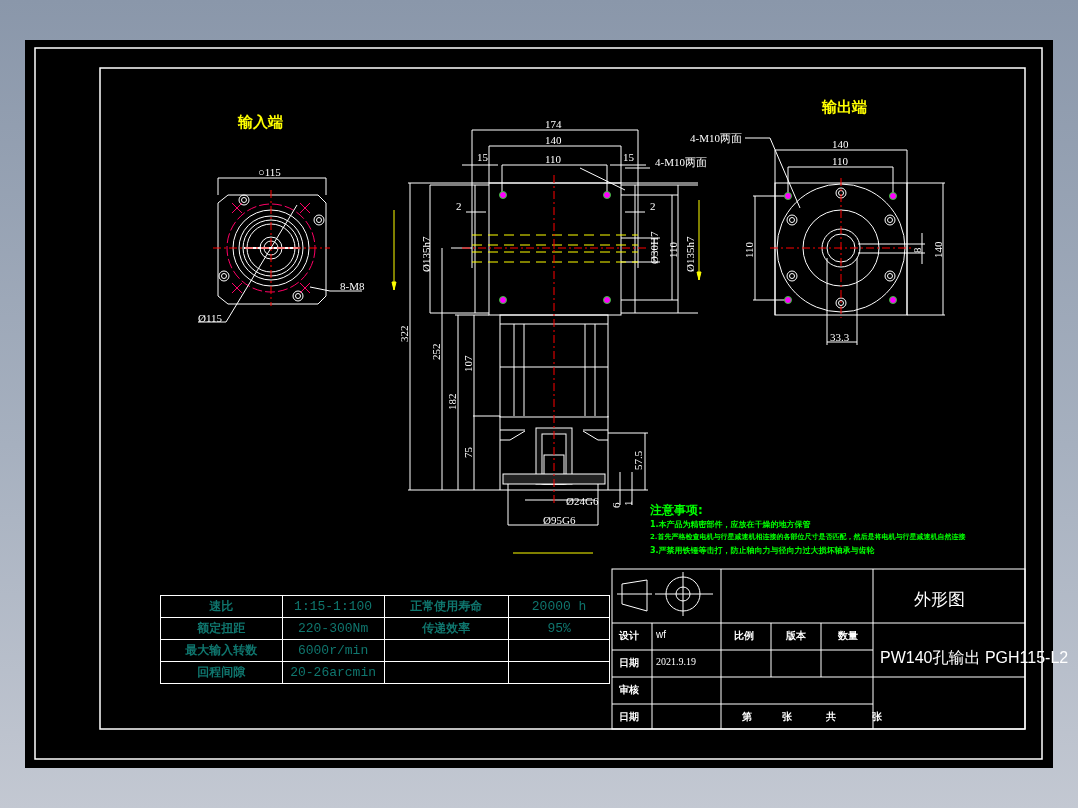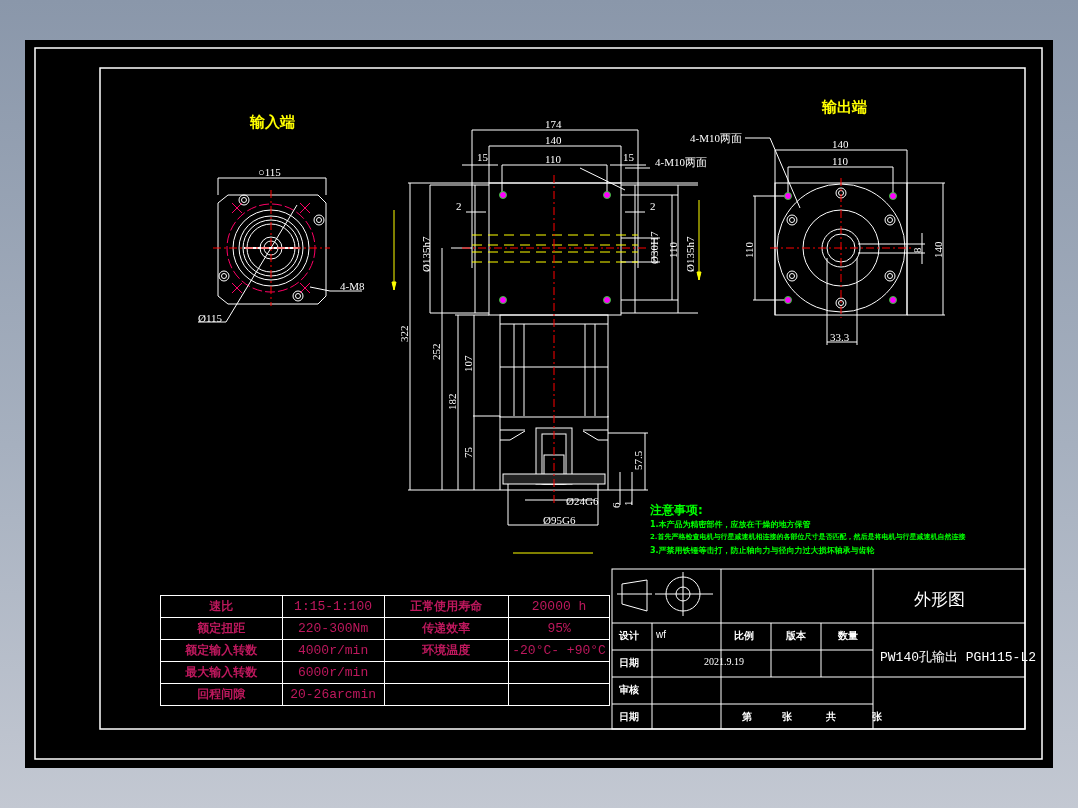--- a/index.html
+++ b/index.html
@@ -10,21 +10,21 @@
   }
   .canvas { position:absolute; left:25px; top:40px; width:1028px; height:728px; background:#000; }
   svg.drawing { position:absolute; left:0; top:0; width:1078px; height:808px; }
   .txt { position:absolute; color:#fff; font-family:"DejaVu Sans", sans-serif; white-space:nowrap; }
   .yellow-title { color:#ffff00; font-weight:bold; font-size:15px; }
   .dim { font-family:"Liberation Serif", serif; font-size:11px; color:#fff; }
   .dimv { transform:rotate(-90deg); transform-origin:left top; }
   .notes { position:absolute; left:650px; top:503px; color:#00ff00; font-size:8px; line-height:13px; font-weight:bold; }
   .notes .head { font-size:12px; line-height:15px; }
   table.spec { position:absolute; left:160px; top:595px; width:450px; border-collapse:collapse; }
-  table.spec td { border:1px solid #fff; color:#be185d; height:21px; font-size:12px; text-align:center; padding:0; font-weight:bold; }
+  table.spec td { border:1px solid #fff; color:#0f766e; height:21px; font-size:12px; text-align:center; padding:0; font-weight:bold; }
   table.spec td.v { font-family:Liberation Mono, monospace; font-weight:normal; font-size:13px; }
   .tbt { position:absolute; color:#fff; font-size:10px; font-weight:bold; }
 </style>
 </head>
 <body>
 
 <div class="canvas"></div>
 
 <svg class="drawing" viewBox="0 0 1078 808">
 
@@ -227,26 +227,26 @@
     <line x1="873" y1="569" x2="873" y2="729"></line>
     <polygon points="622,584 647,580 647,611 622,604"></polygon>
     <line x1="617" y1="594" x2="652" y2="594"></line>
     <circle cx="683" cy="594" r="17"></circle>
       <circle cx="683" cy="594" r="7"></circle>
     <line x1="655" y1="594" x2="713" y2="594"></line>
       <line x1="683" y1="572" x2="683" y2="616"></line>
   </g>
 </svg>
 
-<div class="txt yellow-title" style="left:250px;top:113px;">输入端</div>
+<div class="txt yellow-title" style="left:238px;top:113px;">输入端</div>
 <div class="txt yellow-title" style="left:822px;top:98px;">输出端</div>
 
 <div class="txt dim" style="left:258px;top:166px;">○115</div>
 <div class="txt dim" style="left:198px;top:312px;">Ø115</div>
-<div class="txt dim" style="left:340px;top:280px;">4-M8</div>
+<div class="txt dim" style="left:340px;top:280px;">8-M8</div>
 
 <div class="txt dim" style="left:545px;top:118px;">174</div>
 <div class="txt dim" style="left:545px;top:134px;">140</div>
 <div class="txt dim" style="left:545px;top:153px;">110</div>
 <div class="txt dim" style="left:477px;top:151px;">15</div>
 <div class="txt dim" style="left:623px;top:151px;">15</div>
 <div class="txt dim" style="left:456px;top:200px;">2</div>
 <div class="txt dim" style="left:650px;top:200px;">2</div>
 <div class="txt dim" style="left:655px;top:155px;">4-M10两面</div>
 <div class="txt dim dimv" style="left:420px;top:272px;">Ø135h7</div>
@@ -293,46 +293,40 @@
         <td>正常使用寿命</td>
         <td class="v">20000 h</td>
       </tr>
   <tr>
         <td>额定扭距</td>
         <td class="v">220-300Nm</td>
         <td>传递效率</td>
         <td class="v">95%</td>
       </tr>
   <tr>
-        <td>额定输入转数</td>
-        <td class="v">4000r/min</td>
-        <td>环境温度</td>
-        <td class="v">-20°C- +90°C</td>
-      </tr>
-  <tr>
         <td>最大输入转数</td>
         <td class="v">6000r/min</td>
         <td></td>
         <td class="v"></td>
       </tr>
   <tr>
         <td>回程间隙</td>
         <td class="v">20-26arcmin</td>
         <td></td>
         <td class="v"></td>
       </tr>
 </tbody>
   </table>
 
 <div class="tbt" style="left:914px;top:588px;font-size:17px;font-weight:normal;">外形图</div>
-<div class="tbt" style="left:880px;top:648px;font-size:13px;font-weight:normal;font-family:Liberation Mono, monospace;">PW140孔输出 PGH115-L2</div>
+<div class="tbt" style="left:880px;top:648px;font-size:16px;font-weight:normal;font-family:Liberation Sans, sans-serif;">PW140孔输出 PGH115-L2</div>
 <div class="tbt" style="left:619px;top:629px;">设计</div>
 <div class="tbt" style="left:656px;top:629px;font-weight:normal;font-family:Liberation Sans, sans-serif;">wf</div>
 <div class="tbt" style="left:619px;top:656px;">日期</div>
-<div class="tbt" style="left:656px;top:656px;font-weight:normal;font-family:'Liberation Serif',serif;margin-left:48px;">2021.9.19</div>
+<div class="tbt" style="left:656px;top:656px;font-weight:normal;font-family:'Liberation Serif',serif;">2021.9.19</div>
 <div class="tbt" style="left:619px;top:683px;">审核</div>
 <div class="tbt" style="left:619px;top:710px;">日期</div>
 <div class="tbt" style="left:734px;top:629px;">比例</div>
 <div class="tbt" style="left:786px;top:629px;">版本</div>
 <div class="tbt" style="left:838px;top:629px;">数量</div>
 <div class="tbt" style="left:742px;top:710px;">第</div>
 <div class="tbt" style="left:782px;top:710px;">张</div>
 <div class="tbt" style="left:826px;top:710px;">共</div>
 <div class="tbt" style="left:872px;top:710px;">张</div>
 

